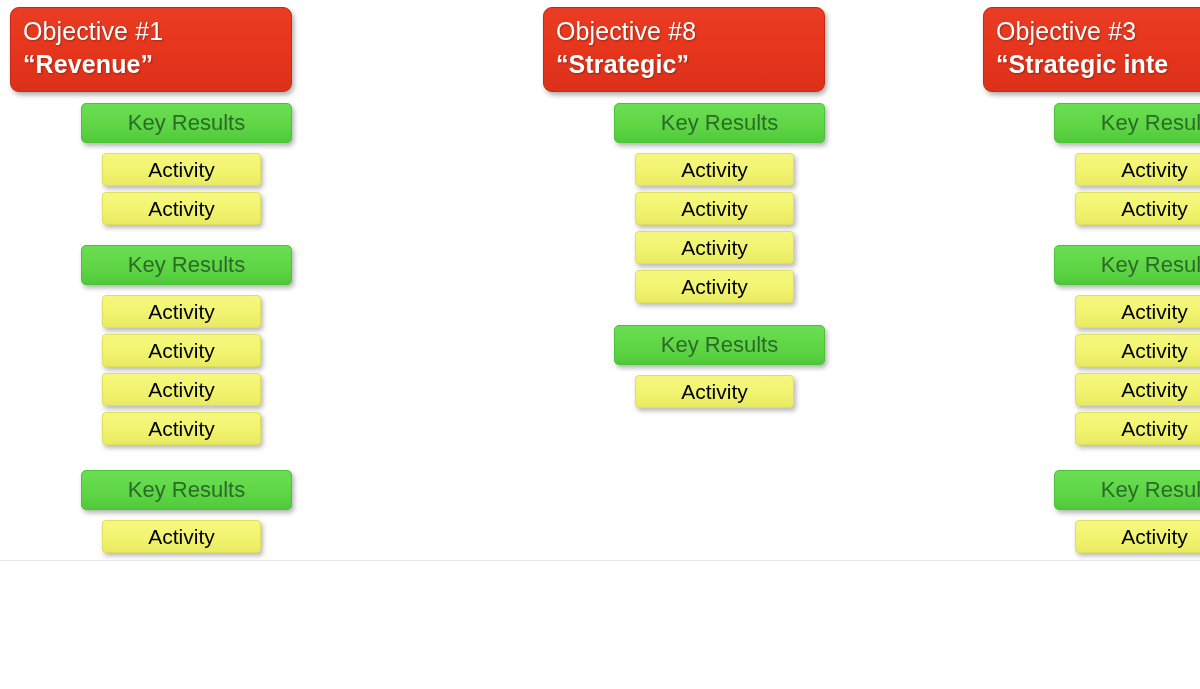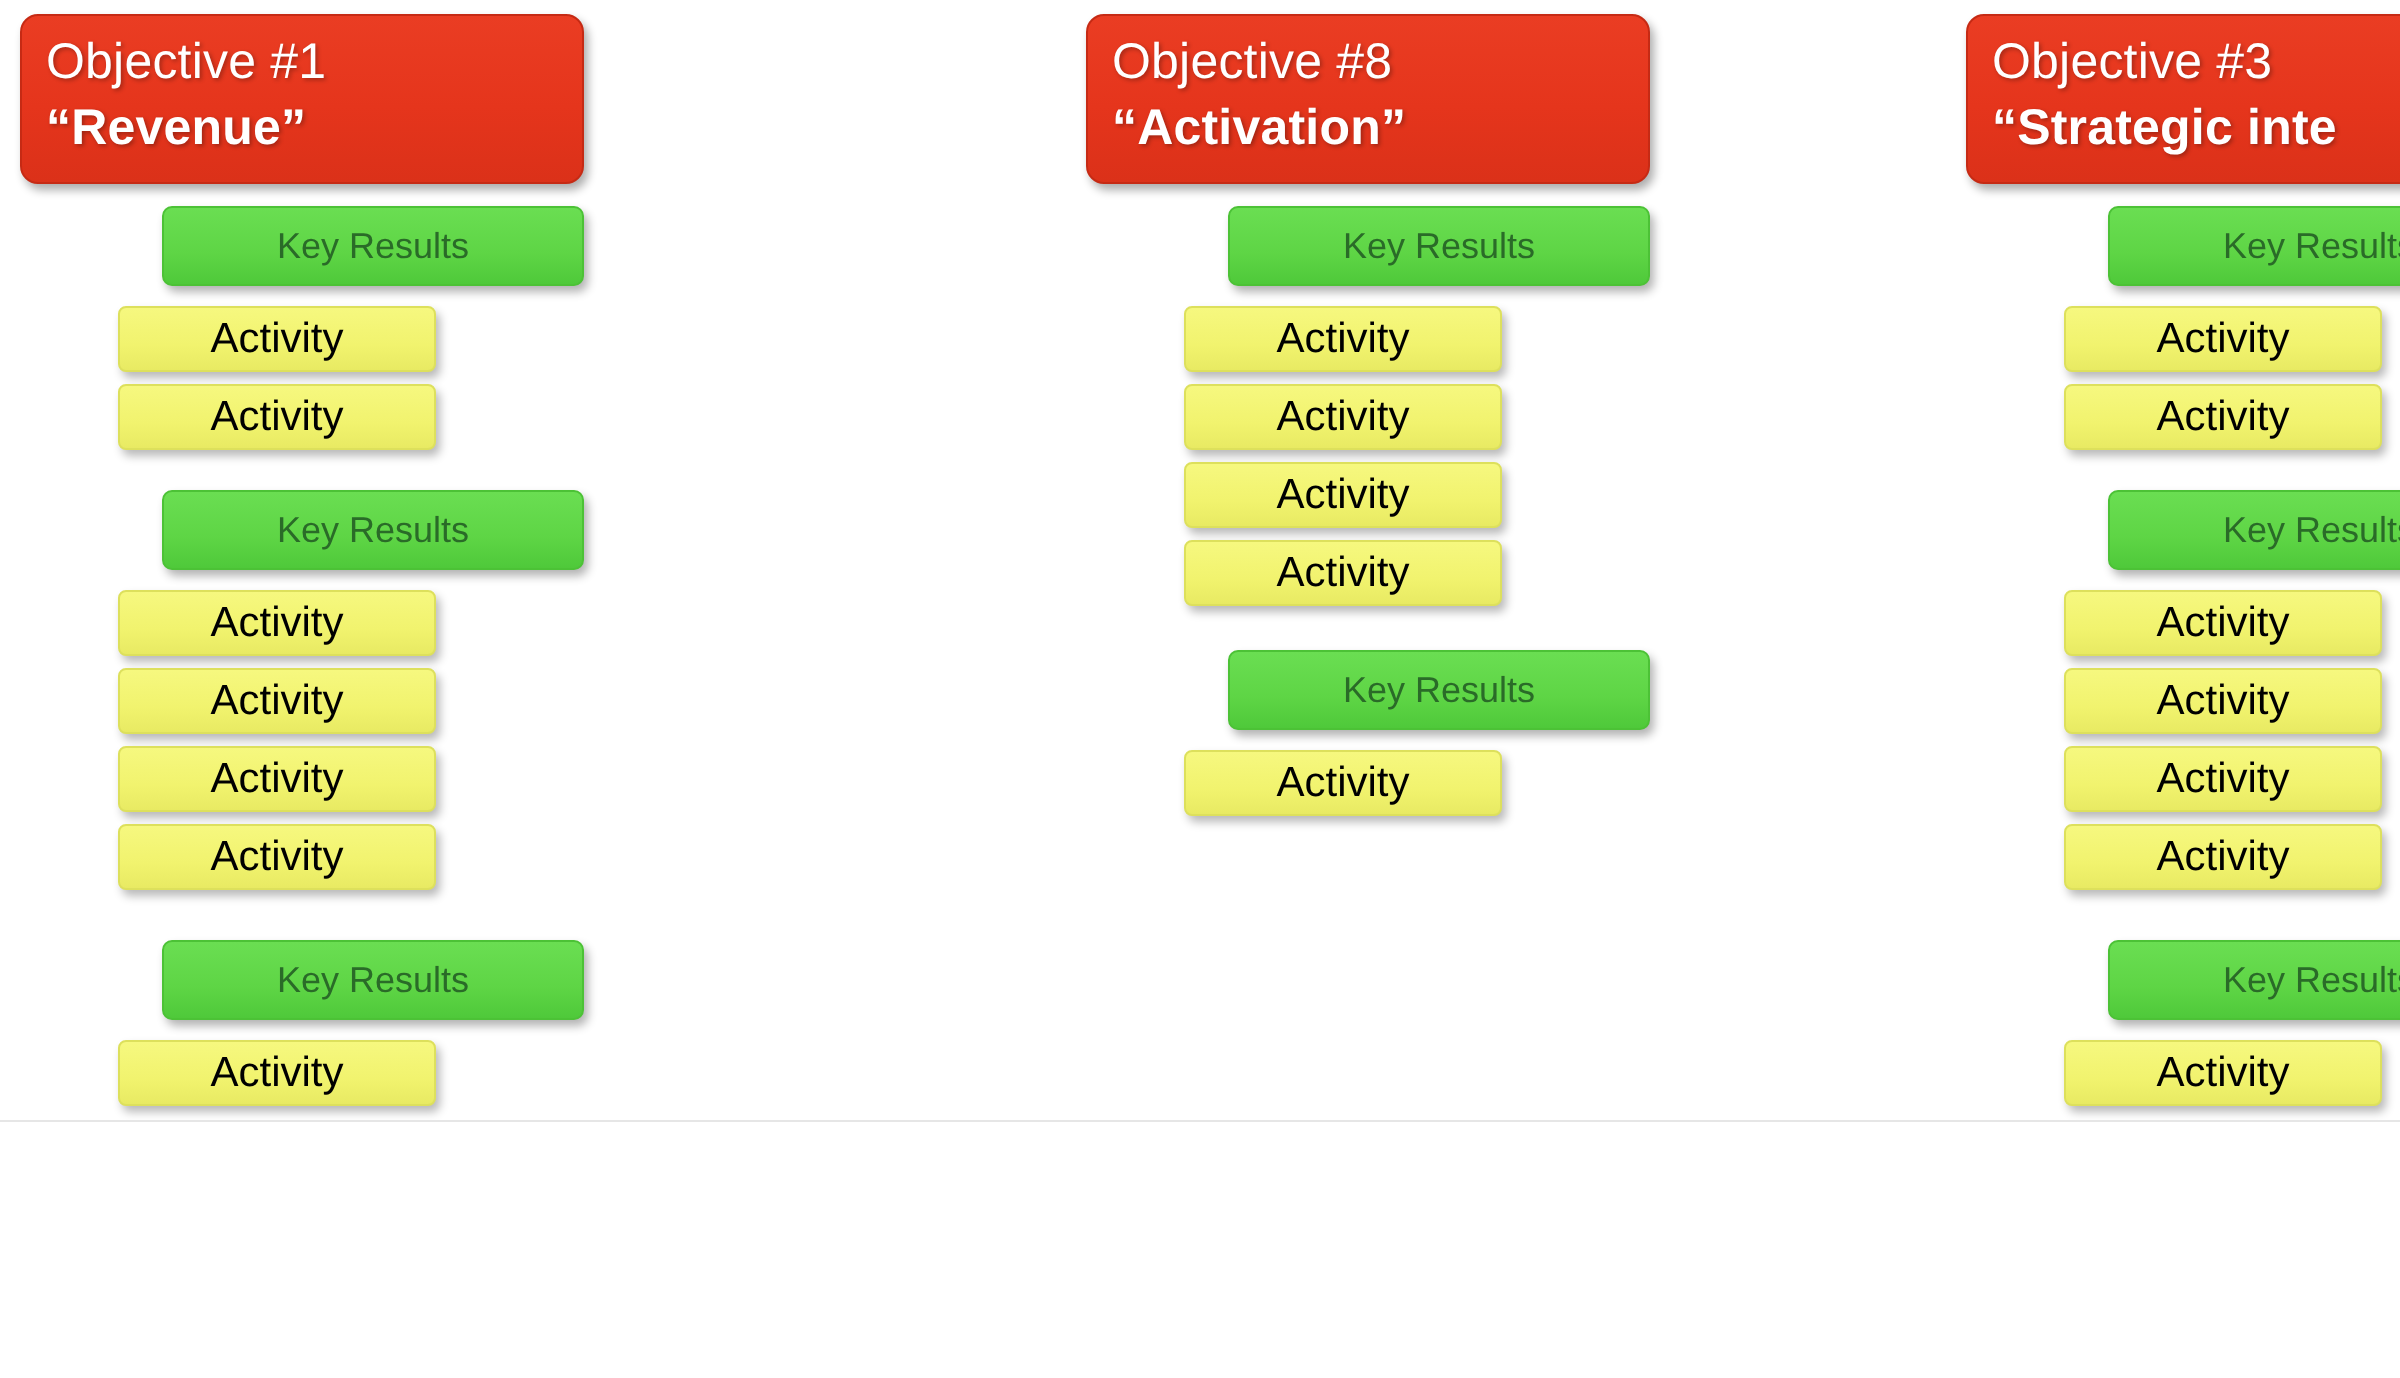--- a/index.html
+++ b/index.html
@@ -79,31 +79,31 @@
     margin-left: 81px;
     width: 211px;
     height: 40px;
     box-sizing: border-box;
     background: #5fd646;
     background-image: linear-gradient(to bottom, #6ade52 0%, #5ed545 60%, #4fc93a 100%);
     border-radius: 5px;
     border: 1px solid #4cc236;
     box-shadow: 2px 3px 5px rgba(0,0,0,0.30);
     color: #2a6b28;
-    font-size: 18px;
+    font-size: 22px;
     line-height: 38px;
     text-align: center;
     white-space: nowrap;
     overflow: hidden;
   }
 
   
   .activity {
     position: relative;
-    margin-left: 59px;
+    margin-left: 102px;
     margin-top: 6px;
     width: 159px;
     height: 33px;
     box-sizing: border-box;
     background: #f2f471;
     background-image: linear-gradient(to bottom, #f6f87f 0%, #f1f36e 60%, #e8ea63 100%);
     border-radius: 4px;
     border: 1px solid #dde05c;
     box-shadow: 2px 3px 5px rgba(0,0,0,0.28);
     color: #000000;
@@ -148,21 +148,21 @@
       <div class="kr-group" style="top: 470px;">
         <div class="key-result">Key Results</div>
         <div class="activities">
           <div class="activity">Activity</div>
         </div>
       </div>
     </div>
     <div class="column" style="left: 533px;">
       <div class="objective">
         <span class="obj-line1">Objective #8</span>
-        <span class="obj-line2">“Activation”</span>
+        <span class="obj-line2">“Strategic”</span>
       </div>
       <div class="kr-group" style="top: 103px;">
         <div class="key-result">Key Results</div>
         <div class="activities">
           <div class="activity">Activity</div>
           <div class="activity">Activity</div>
           <div class="activity">Activity</div>
           <div class="activity">Activity</div>
         </div>
       </div>

